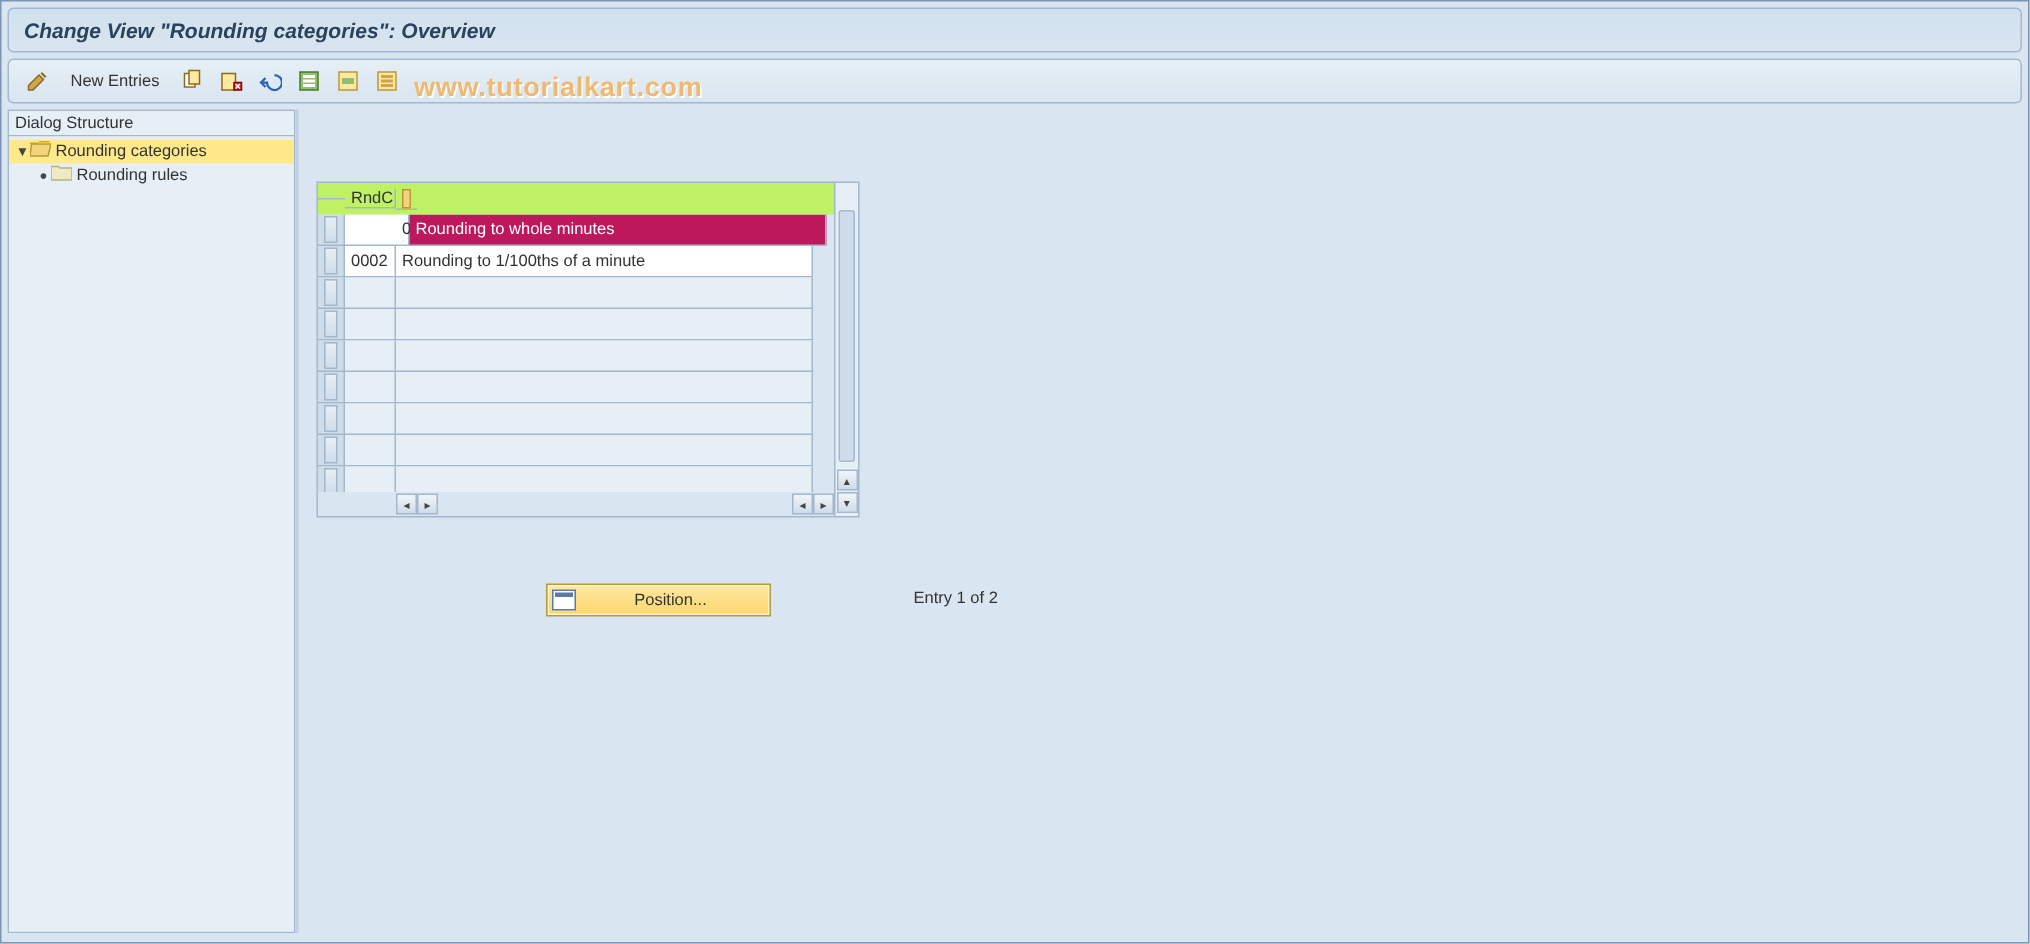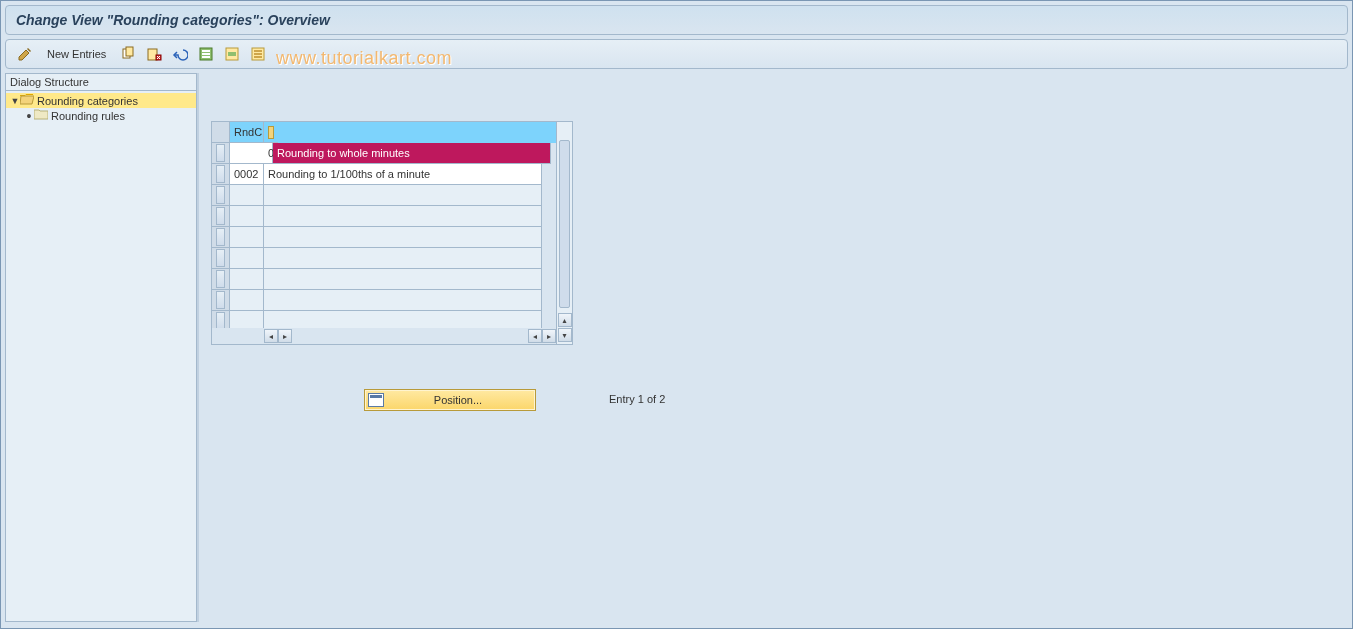--- a/index.html
+++ b/index.html
@@ -120,21 +120,21 @@
     border-bottom: 1px solid #a3b8cc;
     display: flex;
     align-items: center;
     padding: 0 4px;
     font-size: 11px;
   }
   .col-sel { width: 18px; background:#d0dce8; padding:0; justify-content:center;}
   .col-rndc { width: 34px; }
   .col-desc { width: 278px; }
   .col-cfg  { width: 14px; padding:0; justify-content:center; }
-  .tbl-header-row { background:#7dd3fc; }
+  .tbl-header-row { background:#bef264;align-items:center; }
   .tbl-header-row .col-sel { background:#d0dce8; }
   .cell-sel { background:#be185d; color:#fff; }
   .cell-empty { background:#e6eff6; }
   .row-btn { width:16px; height:18px; background:linear-gradient(#e6eff6,#cfdceb); border:1px solid #a3b8cc;}
   .cfg-icon { width:13px; height:13px; background:#f3d37b; border:1px solid #b89a3a; position:relative;}
   .cfg-icon::before,.cfg-icon::after{content:"";position:absolute;background:#5a7aa5;}
   .cfg-icon::before{left:2px;top:2px;right:2px;height:3px;}
   .cfg-icon::after{left:2px;bottom:2px;right:2px;height:3px;}
   .vscroll {
     position:absolute; right:0; top:0; bottom:0; width:16px;
@@ -149,40 +149,40 @@
     background:#d9e5f0;
   }
   .hscroll-area .hs-left, .hscroll-area .hs-right {
     display:flex; gap:0;
   }
   .hs-btn { width:14px; height:14px; background:linear-gradient(#f0f5fa,#d0dce8); border:1px solid #a3b8cc; display:flex; align-items:center; justify-content:center; font-size:8px; color:#444;}
   .hscroll-area .hs-track { flex:1; }
   .table-body { position:absolute; top:21px; left:0; right:16px; bottom:16px; overflow:hidden;}
   .position-btn {
     position:absolute; left:165px; top:316px;
-    width:172px; height:22px;
+    width:150px; height:22px;
     background:linear-gradient(#ffe9a2,#fbd66a);
     border:1px solid #b89a3a;
     display:flex; align-items:center; justify-content:center;
     font-size:11px; color:#333;
     box-shadow: inset 0 0 0 1px #fff4cf;
     padding-left: 16px;
   }
   .position-btn .pb-icon {
     position:absolute; left:3px; top:3px; width:16px; height:14px;
     background:#fff; border:1px solid #5a7aa5;
   }
   .position-btn .pb-icon::before { content:""; position:absolute; left:1px; top:1px; right:1px; height:3px; background:#5a7aa5;}
   .entry-text {
     position:absolute; left:410px; top:320px;
     font-size:11px; color:#333;
   }
   .watermark {
     position:absolute; left:275px; top:47px;
-    font-size:18px; font-weight:normal;
+    font-size:18px; font-weight:bold;
     color:#f3b86f; letter-spacing:0.5px;
     text-shadow:1px 1px 0 #fff;
     pointer-events:none;
   }
   svg.ico { width:16px; height:16px; }
 </style>
 </head>
 <body>
 
 <div class="app-outer">

